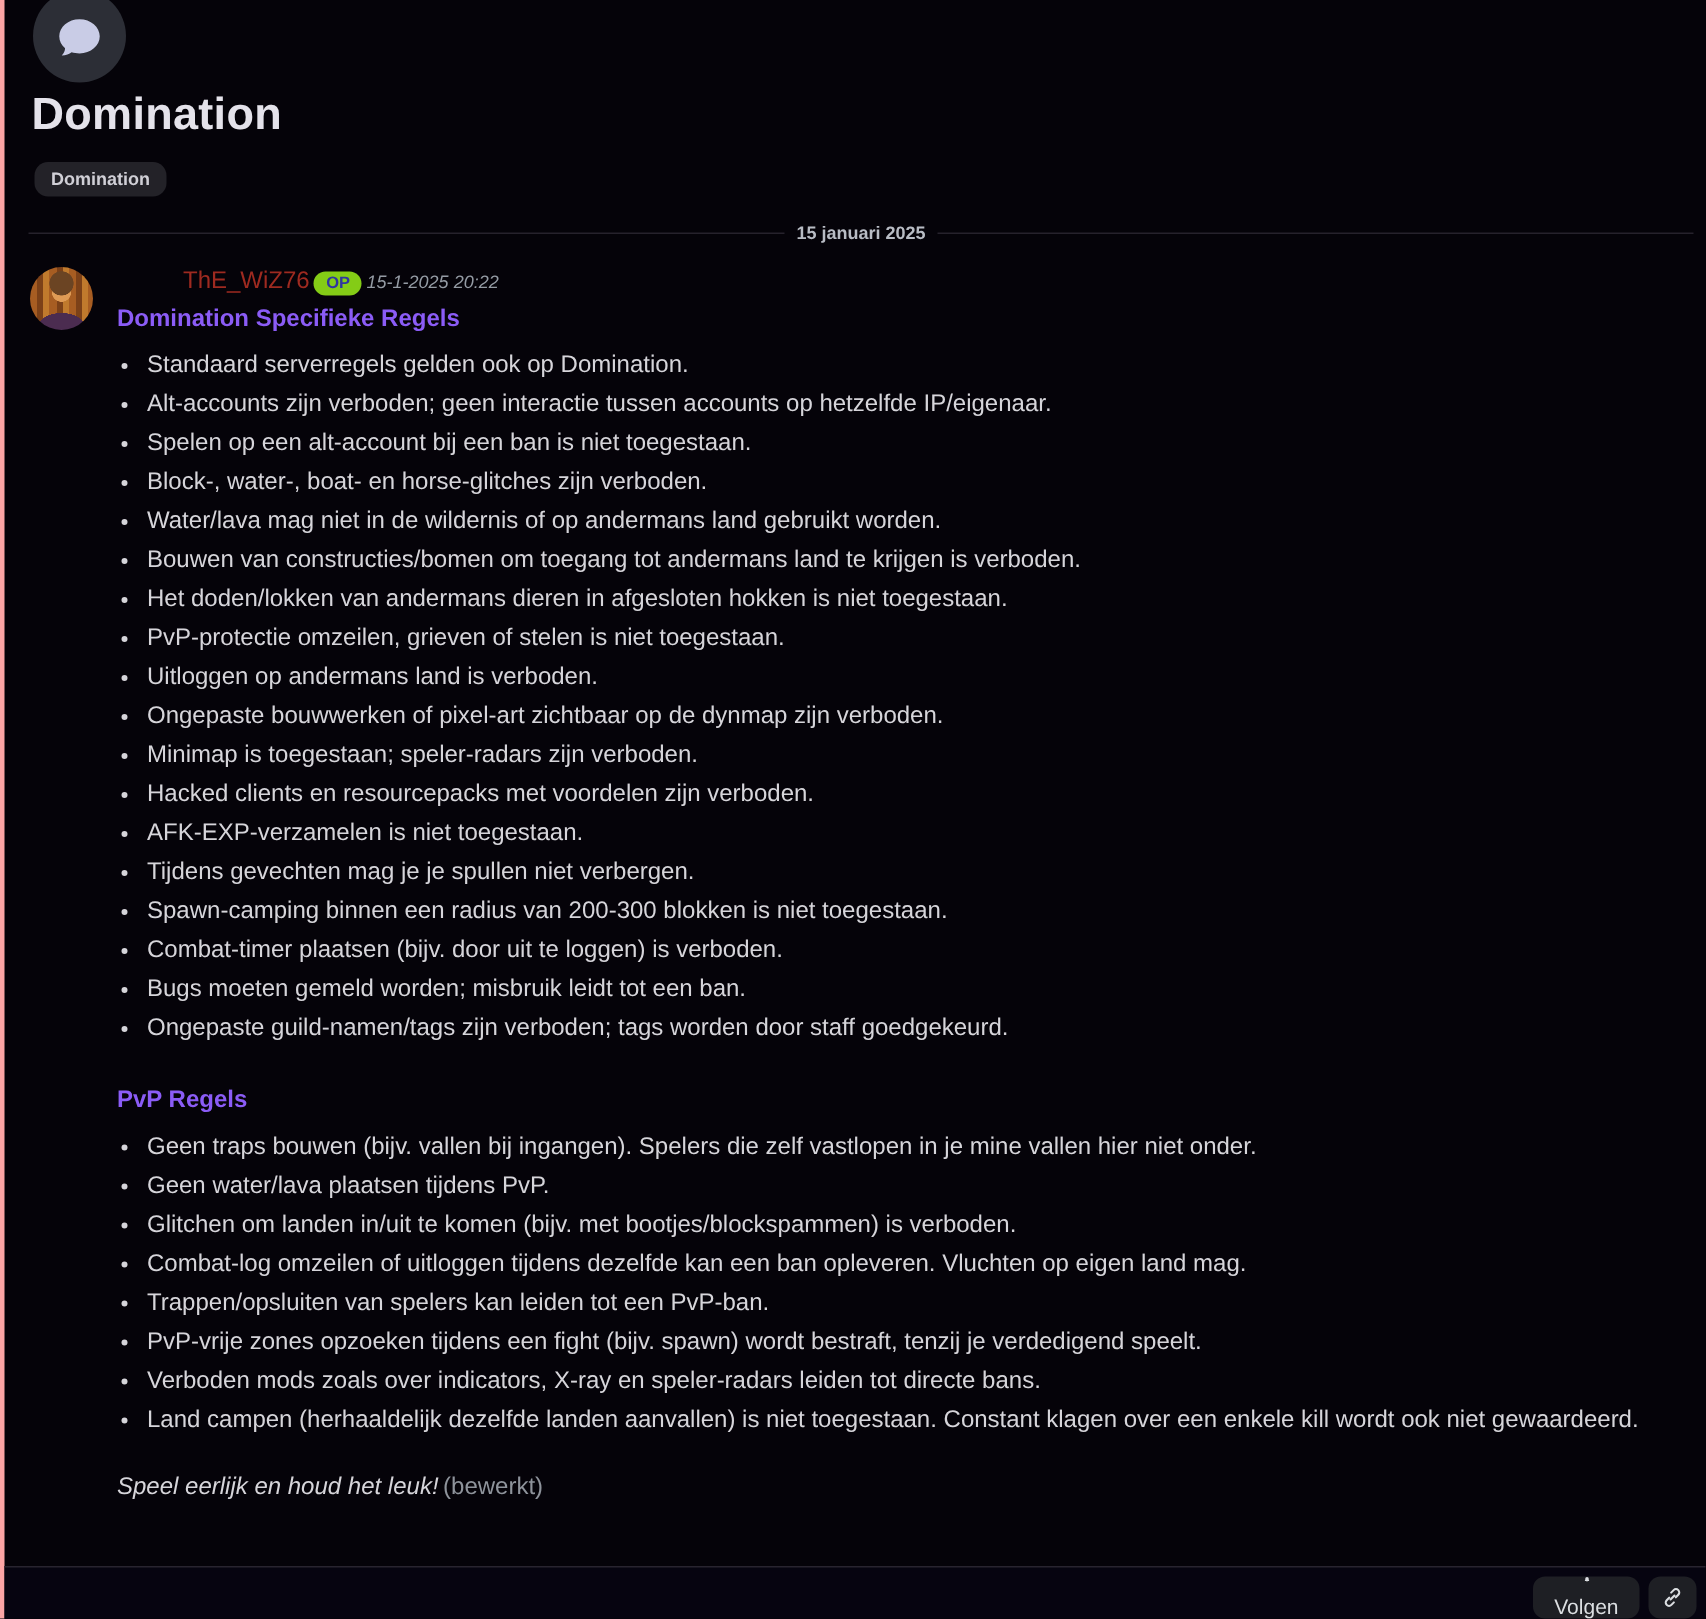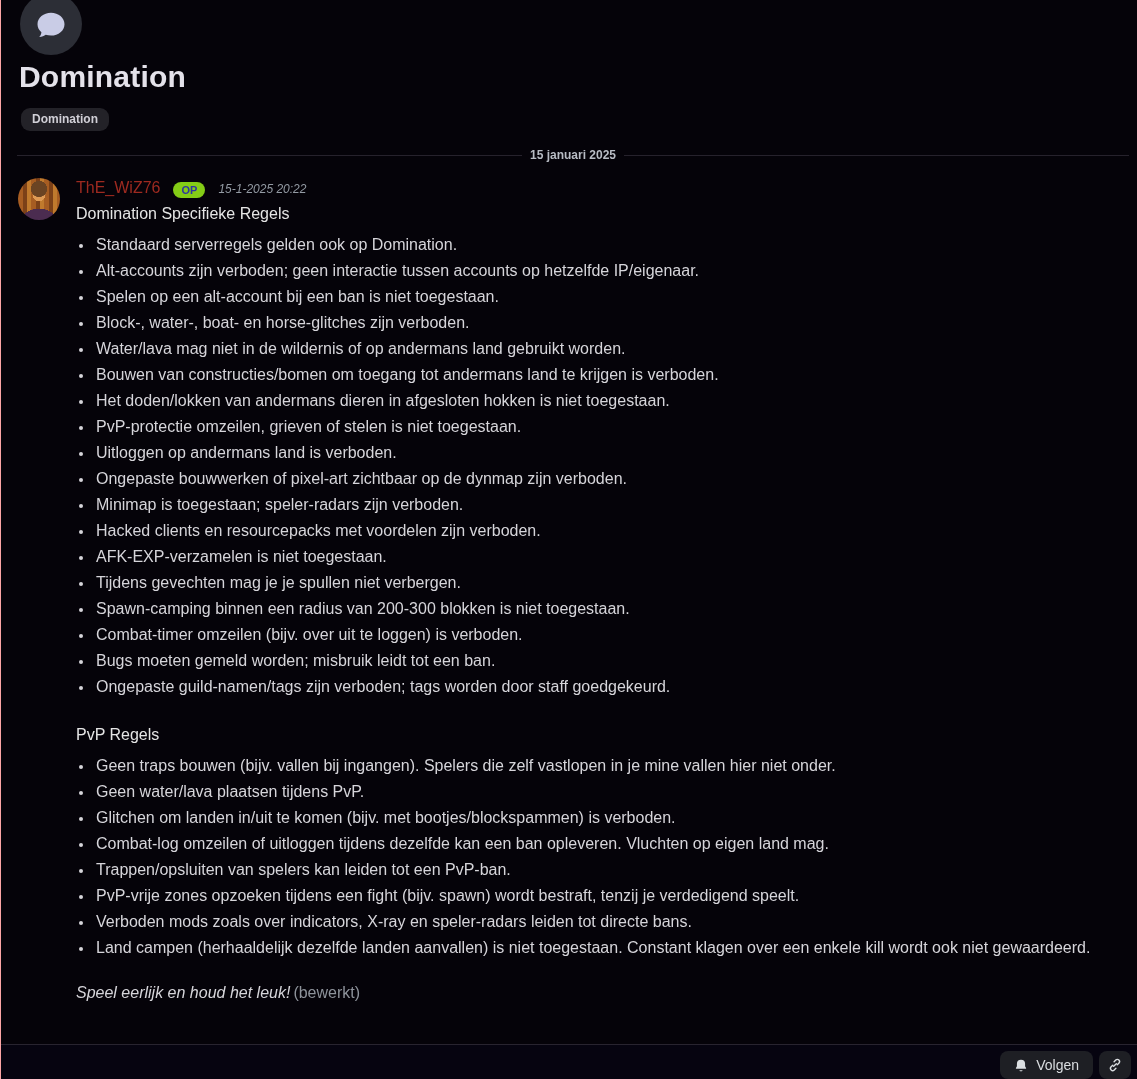--- a/index.html
+++ b/index.html
@@ -6,21 +6,21 @@
   html, body { width: 1137px; height: 1079px; }
   body {
     background: #050309;
     font-family: "Liberation Sans", "DejaVu Sans", sans-serif;
     color: #d6d5da;
     overflow: hidden;
   }
   .page {
     position: relative;
     width: 1137px; height: 1079px;
-    border-left: 1px solid #fca5a5;
+    border-left: 3px solid #fca5a5;
     background: #050309;
   }
 
   
   .thread-icon {
     position: absolute; left: 19px; top: -7px;
     width: 62px; height: 62px; border-radius: 50%;
     background: #2c2e36;
     display: flex; align-items: center; justify-content: center;
   }
@@ -58,30 +58,30 @@
     width: 42px; height: 42px; border-radius: 50%;
     margin: 1px 16px 0 1px;
     background:
       radial-gradient(circle at 50% 26%, #6b4423 0 21%, rgba(0,0,0,0) 22%),
       radial-gradient(circle at 50% 40%, #df9b55 0 19%, rgba(0,0,0,0) 20%),
       radial-gradient(ellipse 62% 38% at 50% 96%, #4b2c50 0 60%, rgba(0,0,0,0) 61%),
       repeating-linear-gradient(90deg, #a75d22 0 5px, #7c4118 5px 9px, #c07a2d 9px 13px);
     cursor: pointer;
   }
   .msg-body { flex: 1; min-width: 0; }
-  .msg-header { display: flex; align-items: baseline; gap: 13px; line-height: 20px; padding-top: 1px; }
+  .msg-header { display: flex; align-items: baseline; gap: 3px; line-height: 20px; padding-top: 1px; margin-left: 44px; }
   .username { color: #9e2a20; font-size: 16px; font-weight: 500; cursor: pointer; }
   .op-badge {
     background: #84cc16; color: #2f35a0;
     font-size: 11px; font-weight: 700;
     border-radius: 10px; padding: 2px 8px 2px;
     line-height: 12px; align-self: center; margin-top: 2px;
   }
   .timestamp { color: #949ba4; font-size: 12px; font-style: italic; }
-  .msg-heading { margin-top: 4px; font-size: 16px; font-weight: 400; color: #e5e5e5; line-height: 22px; }
+  .msg-heading { margin-top: 4px; font-size: 16px; font-weight: 700; color: #8b5cf6; line-height: 22px; }
   .msg-heading.second { margin-top: 24px; }
   ul.rules {
     margin: 7px 0 0 0; padding-left: 18px;
     list-style: disc outside;
   }
   ul.rules li {
     font-size: 16px; line-height: 26px; color: #d6d5da;
     padding-left: 2px;
   }
   ul.rules li::marker { color: #d6d5da; font-size: 13px; }
@@ -98,21 +98,21 @@
     display: flex; align-items: center; justify-content: flex-end;
     gap: 6px; padding: 6px 6px 0 6px;
   }
   .follow-btn, .link-btn {
     background: #1e1f24; color: #dbdee1; border: none;
     height: 28px; border-radius: 8px;
     display: flex; align-items: center; justify-content: center;
     font-family: inherit; font-size: 14px; font-weight: 500;
     cursor: pointer;
   }
-  .follow-btn { padding: 0 14px; gap: 8px; }
+  .follow-btn { padding: 0 14px; gap: 8px; flex-direction: column; }
   .link-btn { width: 32px; }
 </style>
 </head>
 <body>
 
 <div class="page">
 
   <div class="thread-icon">
     <svg width="36" height="36" viewBox="0 0 24 24">
       <path fill="#c9cce6" d="M12 3.2c-5 0-9 3.4-9 7.6 0 2.1 1 4 2.6 5.3-.1 1.1-.5 2.3-1.5 3.2 1.9 0 3.4-.7 4.4-1.4 1 .3 2.2.5 3.5.5 5 0 9-3.4 9-7.6S17 3.2 12 3.2z"></path>
@@ -146,21 +146,21 @@
           <li>Bouwen van constructies/bomen om toegang tot andermans land te krijgen is verboden.</li>
           <li>Het doden/lokken van andermans dieren in afgesloten hokken is niet toegestaan.</li>
           <li>PvP-protectie omzeilen, grieven of stelen is niet toegestaan.</li>
           <li>Uitloggen op andermans land is verboden.</li>
           <li>Ongepaste bouwwerken of pixel-art zichtbaar op de dynmap zijn verboden.</li>
           <li>Minimap is toegestaan; speler-radars zijn verboden.</li>
           <li>Hacked clients en resourcepacks met voordelen zijn verboden.</li>
           <li>AFK-EXP-verzamelen is niet toegestaan.</li>
           <li>Tijdens gevechten mag je je spullen niet verbergen.</li>
           <li>Spawn-camping binnen een radius van 200-300 blokken is niet toegestaan.</li>
-          <li>Combat-timer omzeilen (bijv. over uit te loggen) is verboden.</li>
+          <li>Combat-timer plaatsen (bijv. door uit te loggen) is verboden.</li>
           <li>Bugs moeten gemeld worden; misbruik leidt tot een ban.</li>
           <li>Ongepaste guild-namen/tags zijn verboden; tags worden door staff goedgekeurd.</li>
         </ul>
 
 
       <div class="msg-heading second">PvP Regels</div>
       <ul class="rules">
           <li>Geen traps bouwen (bijv. vallen bij ingangen). Spelers die zelf vastlopen in je mine vallen hier niet onder.</li>
           <li>Geen water/lava plaatsen tijdens PvP.</li>
           <li>Glitchen om landen in/uit te komen (bijv. met bootjes/blockspammen) is verboden.</li>

